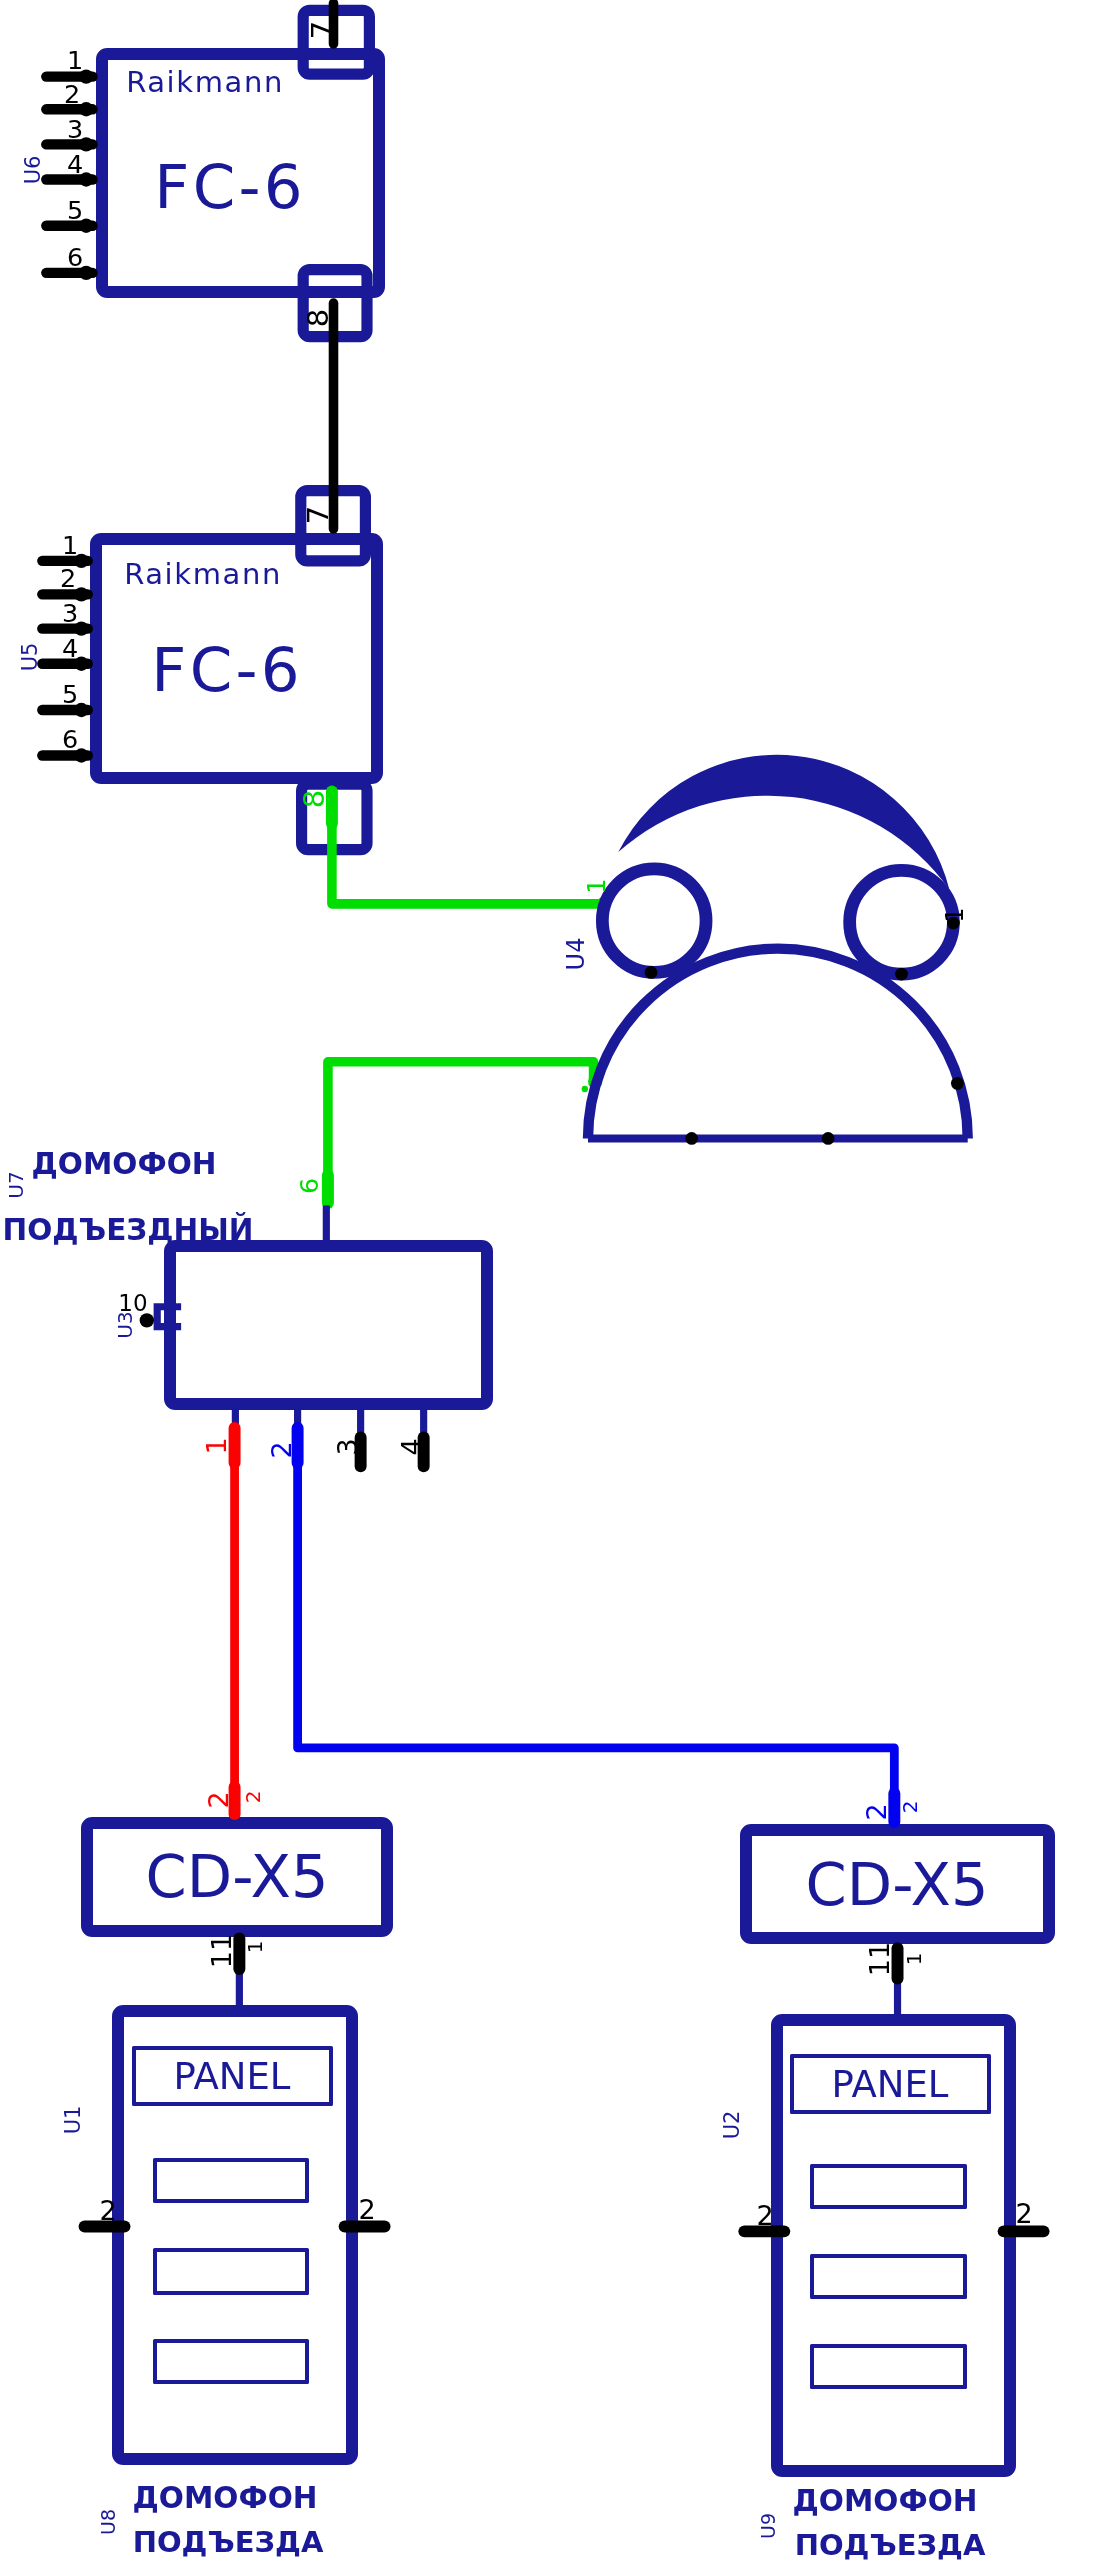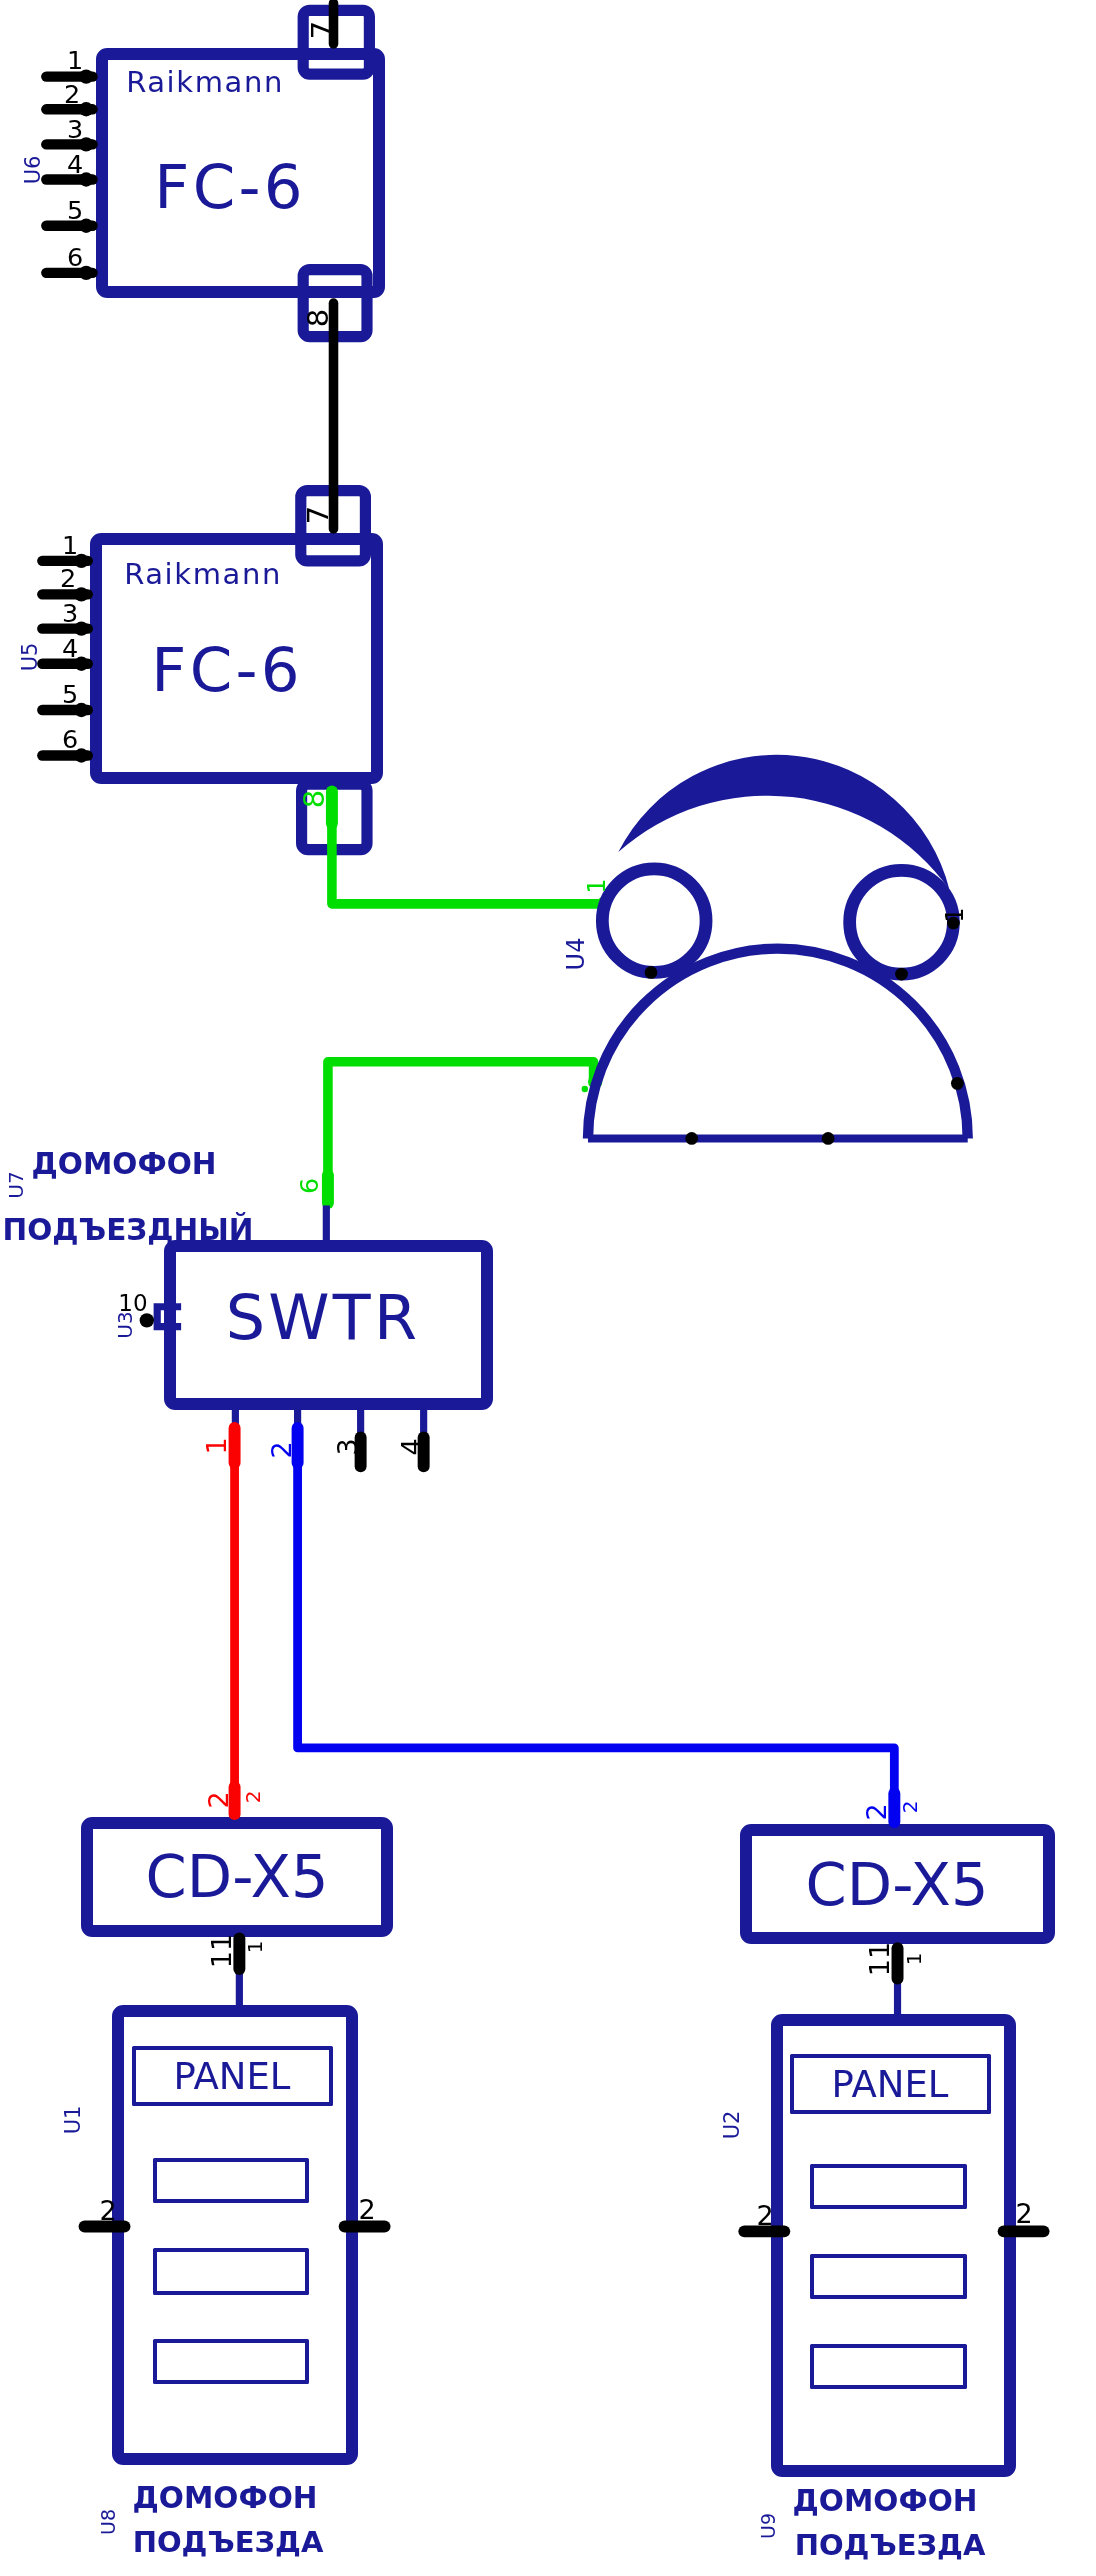--- a/index.html
+++ b/index.html
@@ -169,21 +169,20 @@
   <div class="cr blk" style="left:318px;top:515px;font-size:29px;">7</div>
   <div class="cr grn" style="left:314px;top:799px;font-size:29px;">8</div>
 
   <div class="cr grn" style="left:597px;top:886px;font-size:24px;">1</div>
   <div class="cr blk" style="left:955px;top:915px;font-size:24px;">1</div>
   <div class="cr" style="left:576px;top:954px;font-size:24px;">U4</div>
 
   <div class="cc bold" style="left:124px;top:1165px;font-size:29.5px;">ДОМОФОН</div>
   <div class="cc bold" style="left:128px;top:1203px;font-size:29.5px;margin-top:28px;">ПОДЪЕЗДНЫЙ</div>
   <div class="cr" style="left:16px;top:1185px;font-size:20px;">U7</div>
-  <div class="cc" style="left:323px;top:1318px;font-size:62px;letter-spacing:3.2px;">SWTR</div>
   <div class="cr grn" style="left:310px;top:1186px;font-size:25.5px;">6</div>
   <div class="cc blk" style="left:133px;top:1303px;font-size:23px;">10</div>
   <div class="cr" style="left:125px;top:1325px;font-size:20px;">U3</div>
   <div class="cr rd" style="left:216px;top:1446px;font-size:27px;">1</div>
   <div class="cr blu" style="left:281px;top:1450px;font-size:27px;">2</div>
   <div class="cr blk" style="left:347px;top:1447px;font-size:27px;">3</div>
   <div class="cr blk" style="left:411px;top:1447px;font-size:27px;">4</div>
 
   <div class="cc" style="left:237px;top:1876px;font-size:59px;">CD-X5</div>
   <div class="cr rd" style="left:218px;top:1800px;font-size:27px;">2</div>

